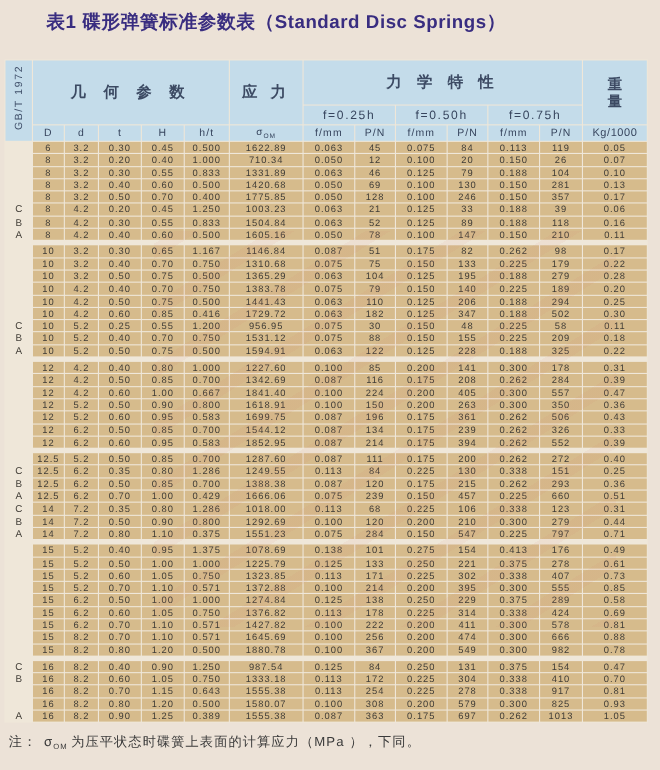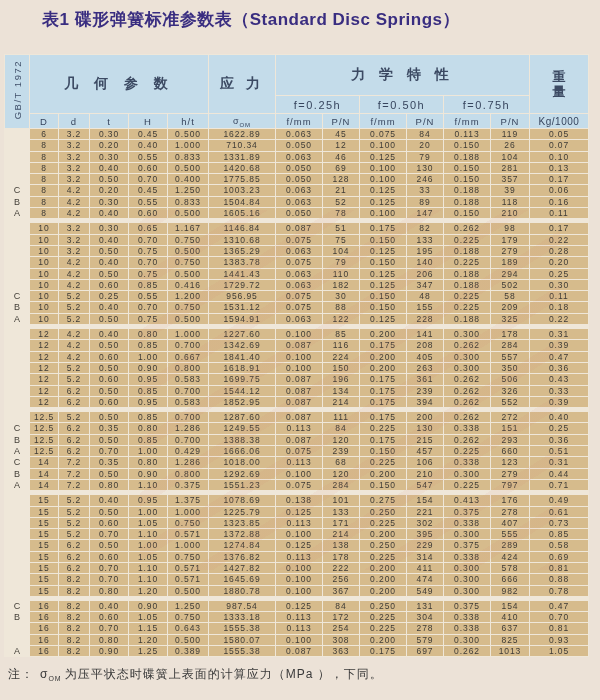--- a/index.html
+++ b/index.html
@@ -818,21 +818,21 @@
         <td>8.2</td>
         <td>0.70</td>
         <td>1.15</td>
         <td>0.643</td>
         <td>1555.38</td>
         <td>0.113</td>
         <td>254</td>
         <td>0.225</td>
         <td>278</td>
         <td>0.338</td>
-        <td>637</td>
+        <td>917</td>
         <td>0.81</td>
       </tr>
       <tr>
         <td class="mark"></td>
         <td>16</td>
         <td>8.2</td>
         <td>0.80</td>
         <td>1.20</td>
         <td>0.500</td>
         <td>1580.07</td>

